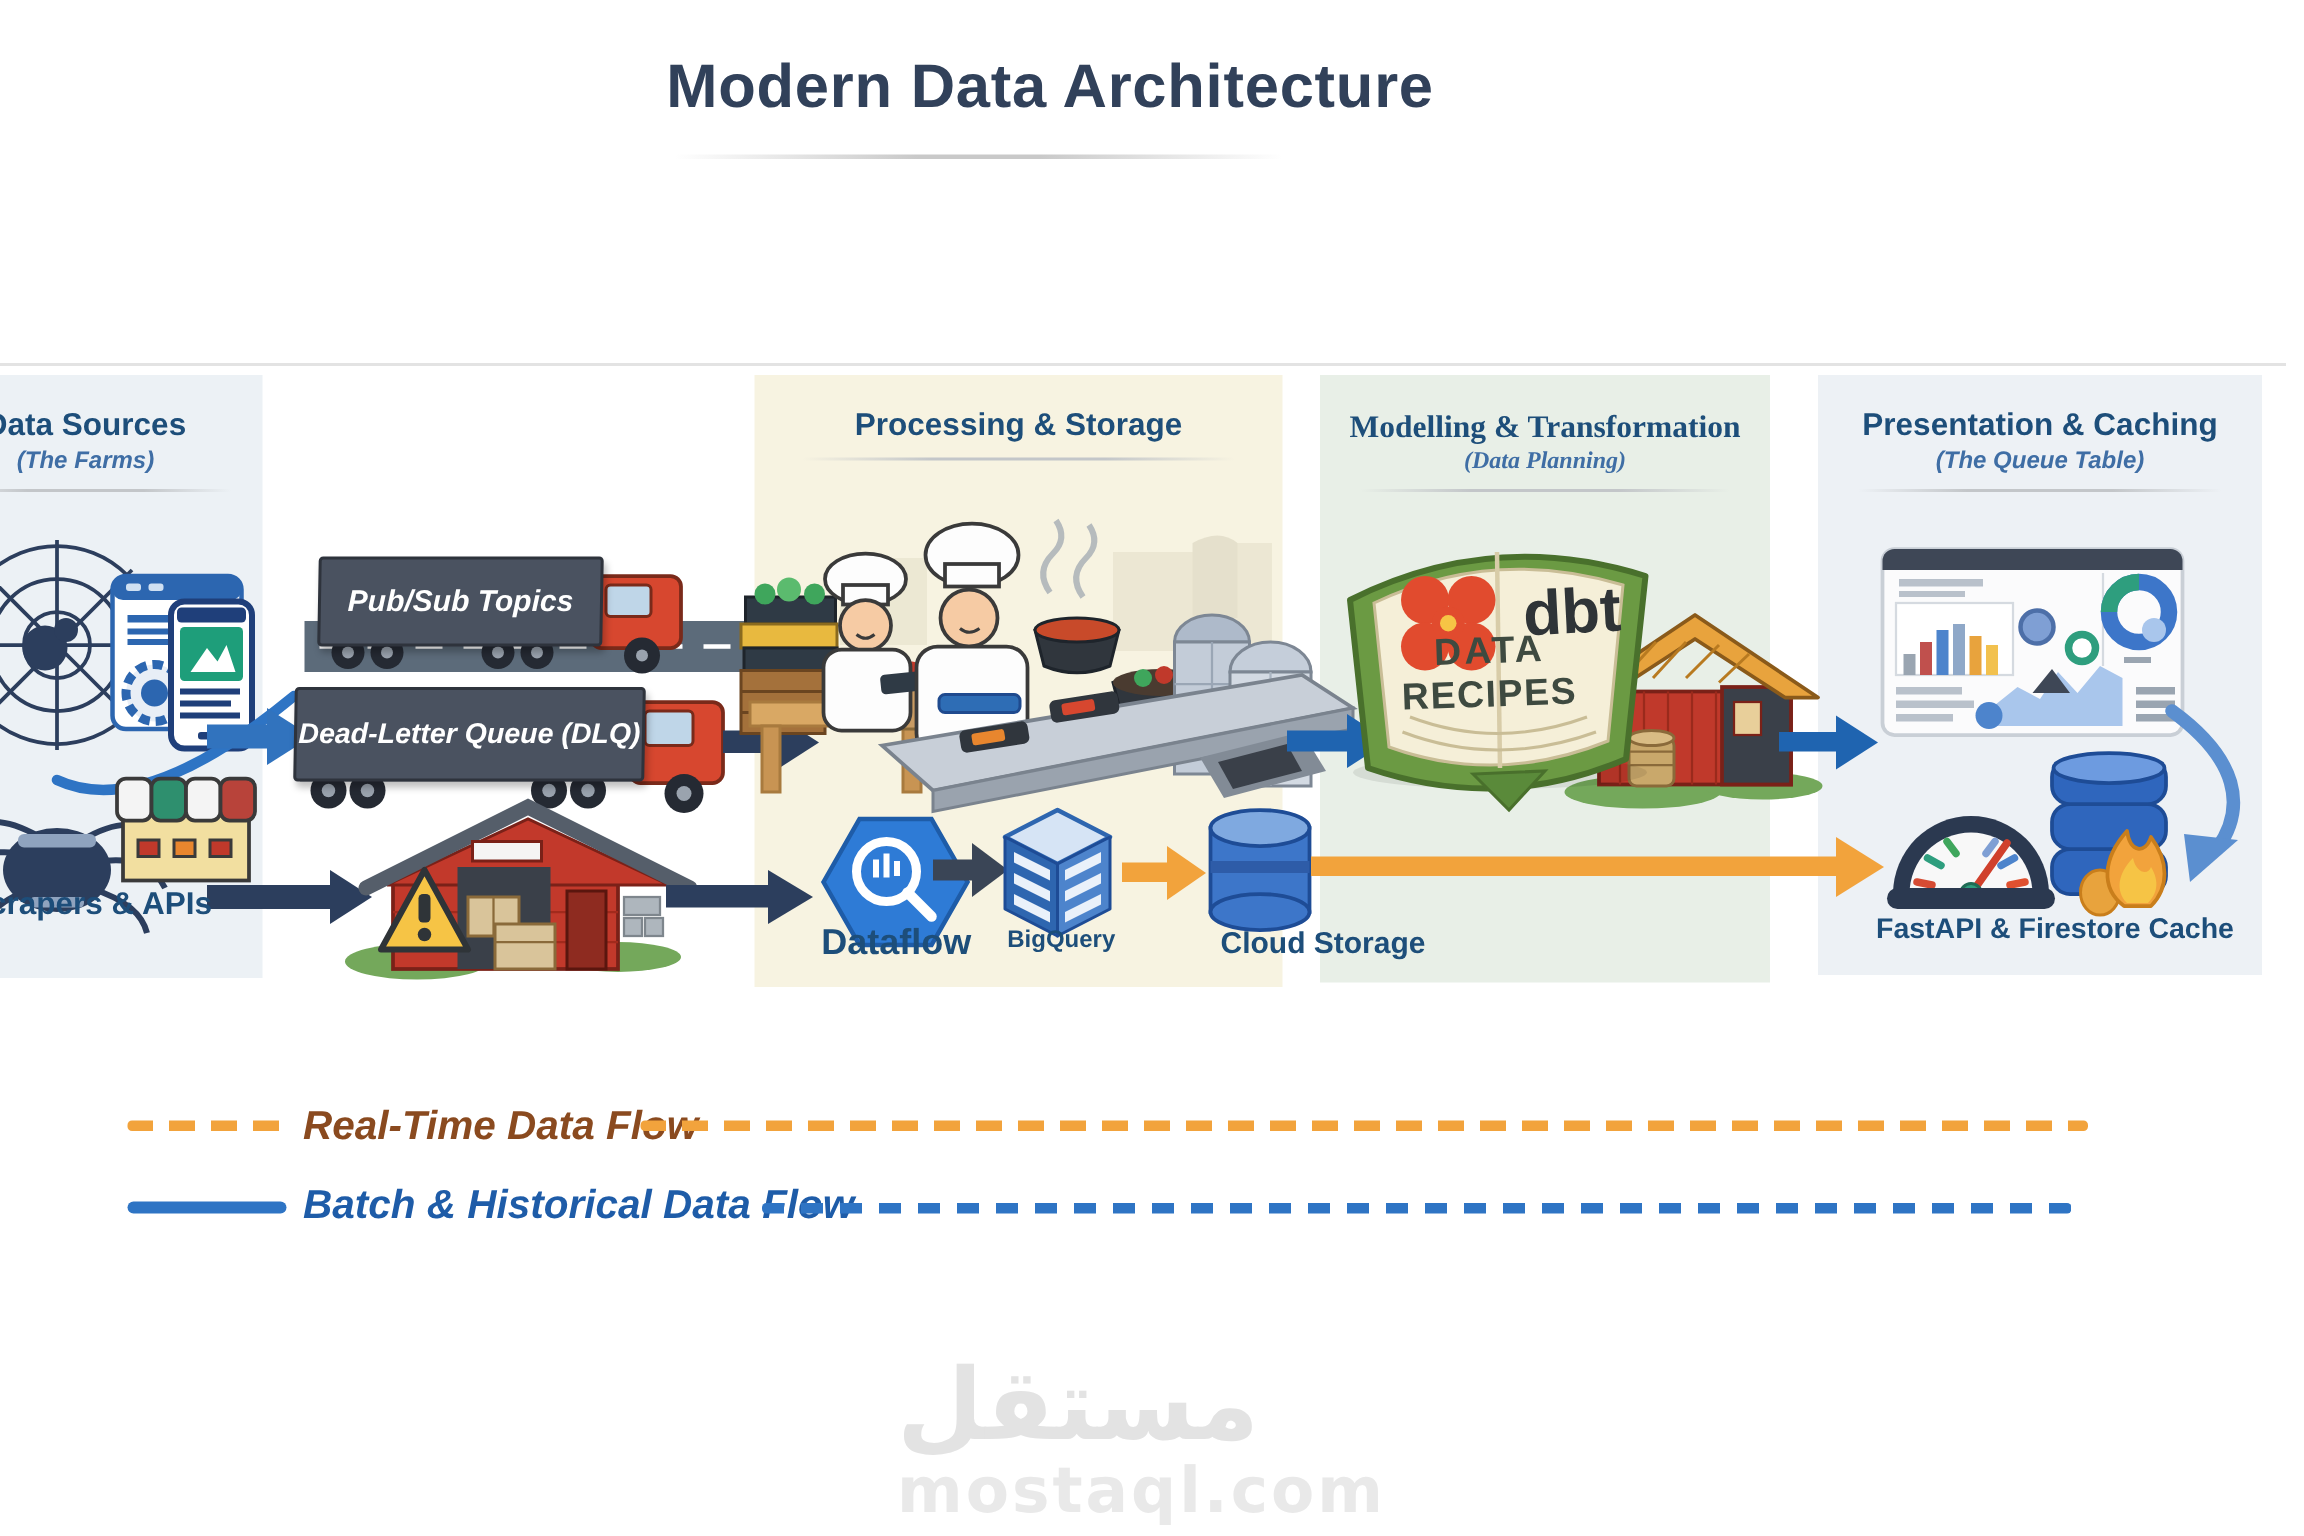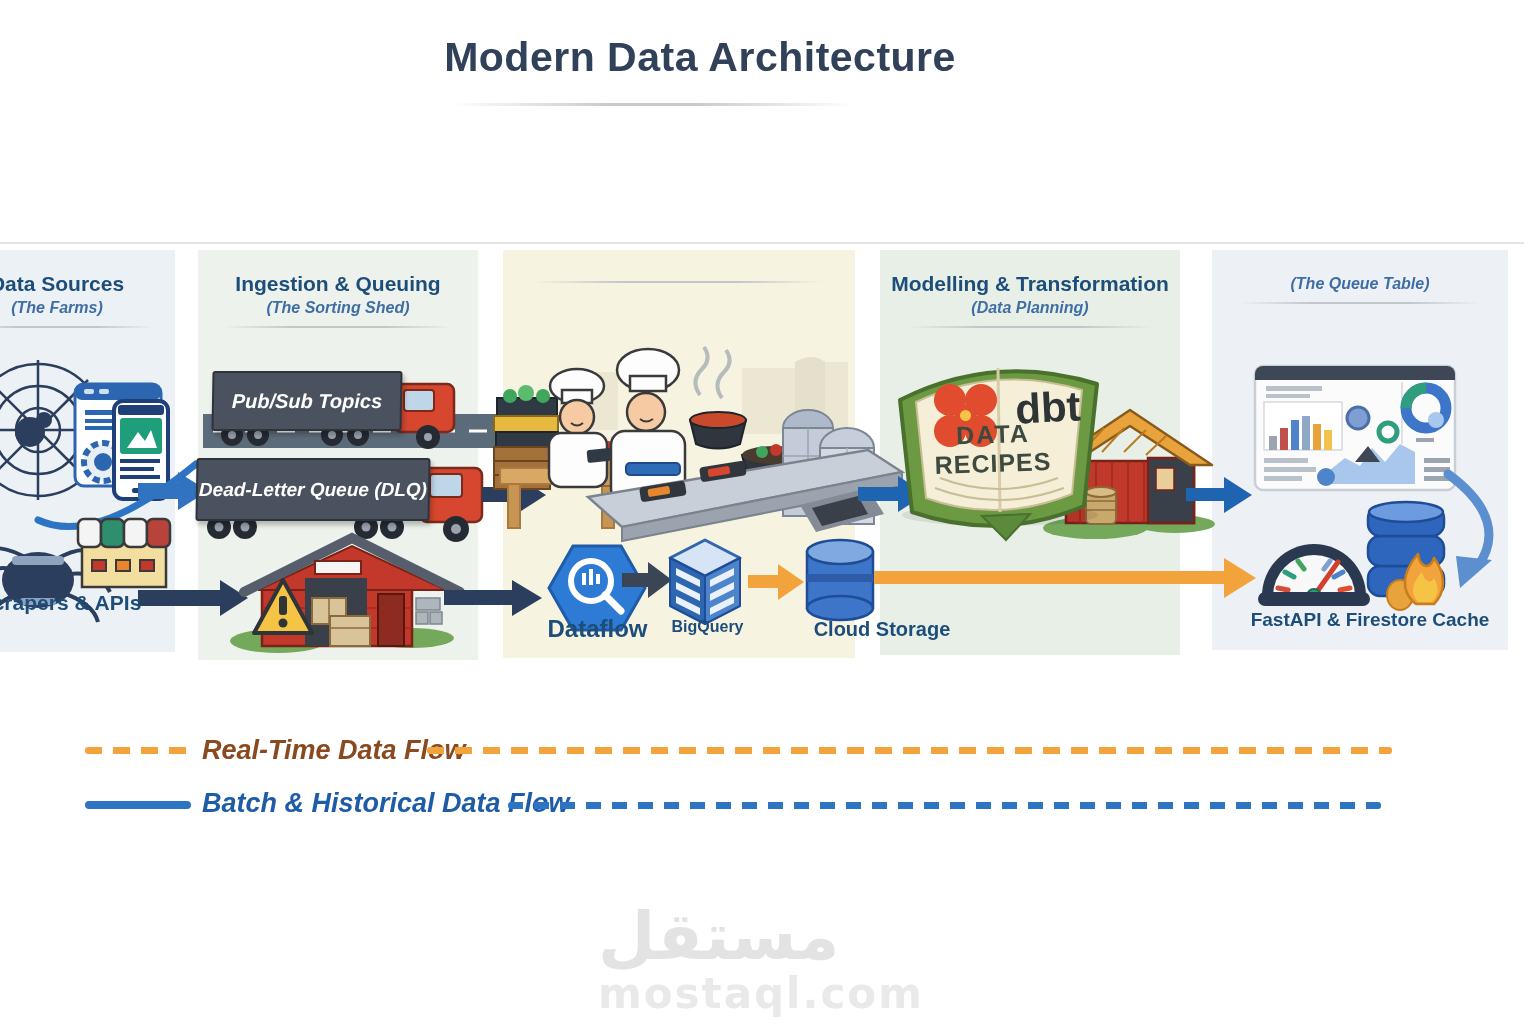--- a/index.html
+++ b/index.html
@@ -11,21 +11,21 @@
     font-size:41px;font-weight:700;color:#31415A;letter-spacing:.5px;}
   .title-underline{position:absolute;left:450px;top:103px;width:405px;height:3px;
     background:linear-gradient(90deg,rgba(200,200,200,0),#C9C9C9 40%,#C9C9C9 60%,rgba(200,200,200,0));border-radius:2px;}
   .top-rule{position:absolute;left:0;top:242px;width:1536px;height:2px;background:#DCDCDC;opacity:.8;}
 
   
   .band{position:absolute;top:250px;}
   .b1{left:0;width:175px;height:402px;background:#ECF1F5;}
   .b2{left:198px;width:280px;height:410px;background:#EDF2EC;}
   .b3{left:503px;width:352px;height:408px;background:#F7F3E1;}
-  .b4{left:880px;width:300px;height:405px;background:#E8EFE7;}
+  .b4{left:880px;width:300px;height:405px;background:#E8EFE7;font-family:Liberation Serif, serif;}
   .b5{left:1212px;width:296px;height:400px;background:#EDF1F5;}
 
   .col-head{position:absolute;top:22px;left:0;right:0;text-align:center;}
   .b1 .col-head{left:-61px;}
   .col-title{font-size:21px;font-weight:700;color:#1D4E7A;line-height:1.15;}
   .col-sub{font-size:16px;font-style:italic;font-weight:600;color:#3F6EA5;margin-top:3px;}
   .head-rule{height:2px;margin:9px auto 0;width:82%;
     background:linear-gradient(90deg,rgba(190,190,190,0),#C3C6C9 30%,#C3C6C9 70%,rgba(190,190,190,0));}
 
   
@@ -81,41 +81,36 @@
   <div class="title-underline"></div>
   <div class="top-rule"></div>
 
   <div class="band b1">
     <div class="col-head">
       <div class="col-title">Data Sources</div>
       <div class="col-sub">(The Farms)</div>
       <div class="head-rule"></div>
     </div>
   </div>
-  <div class="band b2">
-    <div class="col-head">
-      <div class="col-title">Ingestion &amp; Queuing</div>
-      <div class="col-sub">(The Sorting Shed)</div>
-      <div class="head-rule"></div>
-    </div>
-  </div>
   <div class="band b3">
     <div class="col-head">
+      <div class="col-title">Processing &amp; Storage</div>
       <div class="head-rule"></div>
     </div>
   </div>
   <div class="band b4">
     <div class="col-head">
       <div class="col-title">Modelling &amp; Transformation</div>
       <div class="col-sub">(Data Planning)</div>
       <div class="head-rule"></div>
     </div>
   </div>
   <div class="band b5">
     <div class="col-head">
+      <div class="col-title">Presentation &amp; Caching</div>
       <div class="col-sub">(The Queue Table)</div>
       <div class="head-rule"></div>
     </div>
   </div>
 
   <svg class="art" width="1536" height="1024" viewBox="0 0 1536 1024">
 
     <g stroke="#2C3E5D" stroke-width="2.5" fill="none">
       <circle cx="38" cy="430" r="22"></circle>
         <circle cx="38" cy="430" r="44"></circle>

